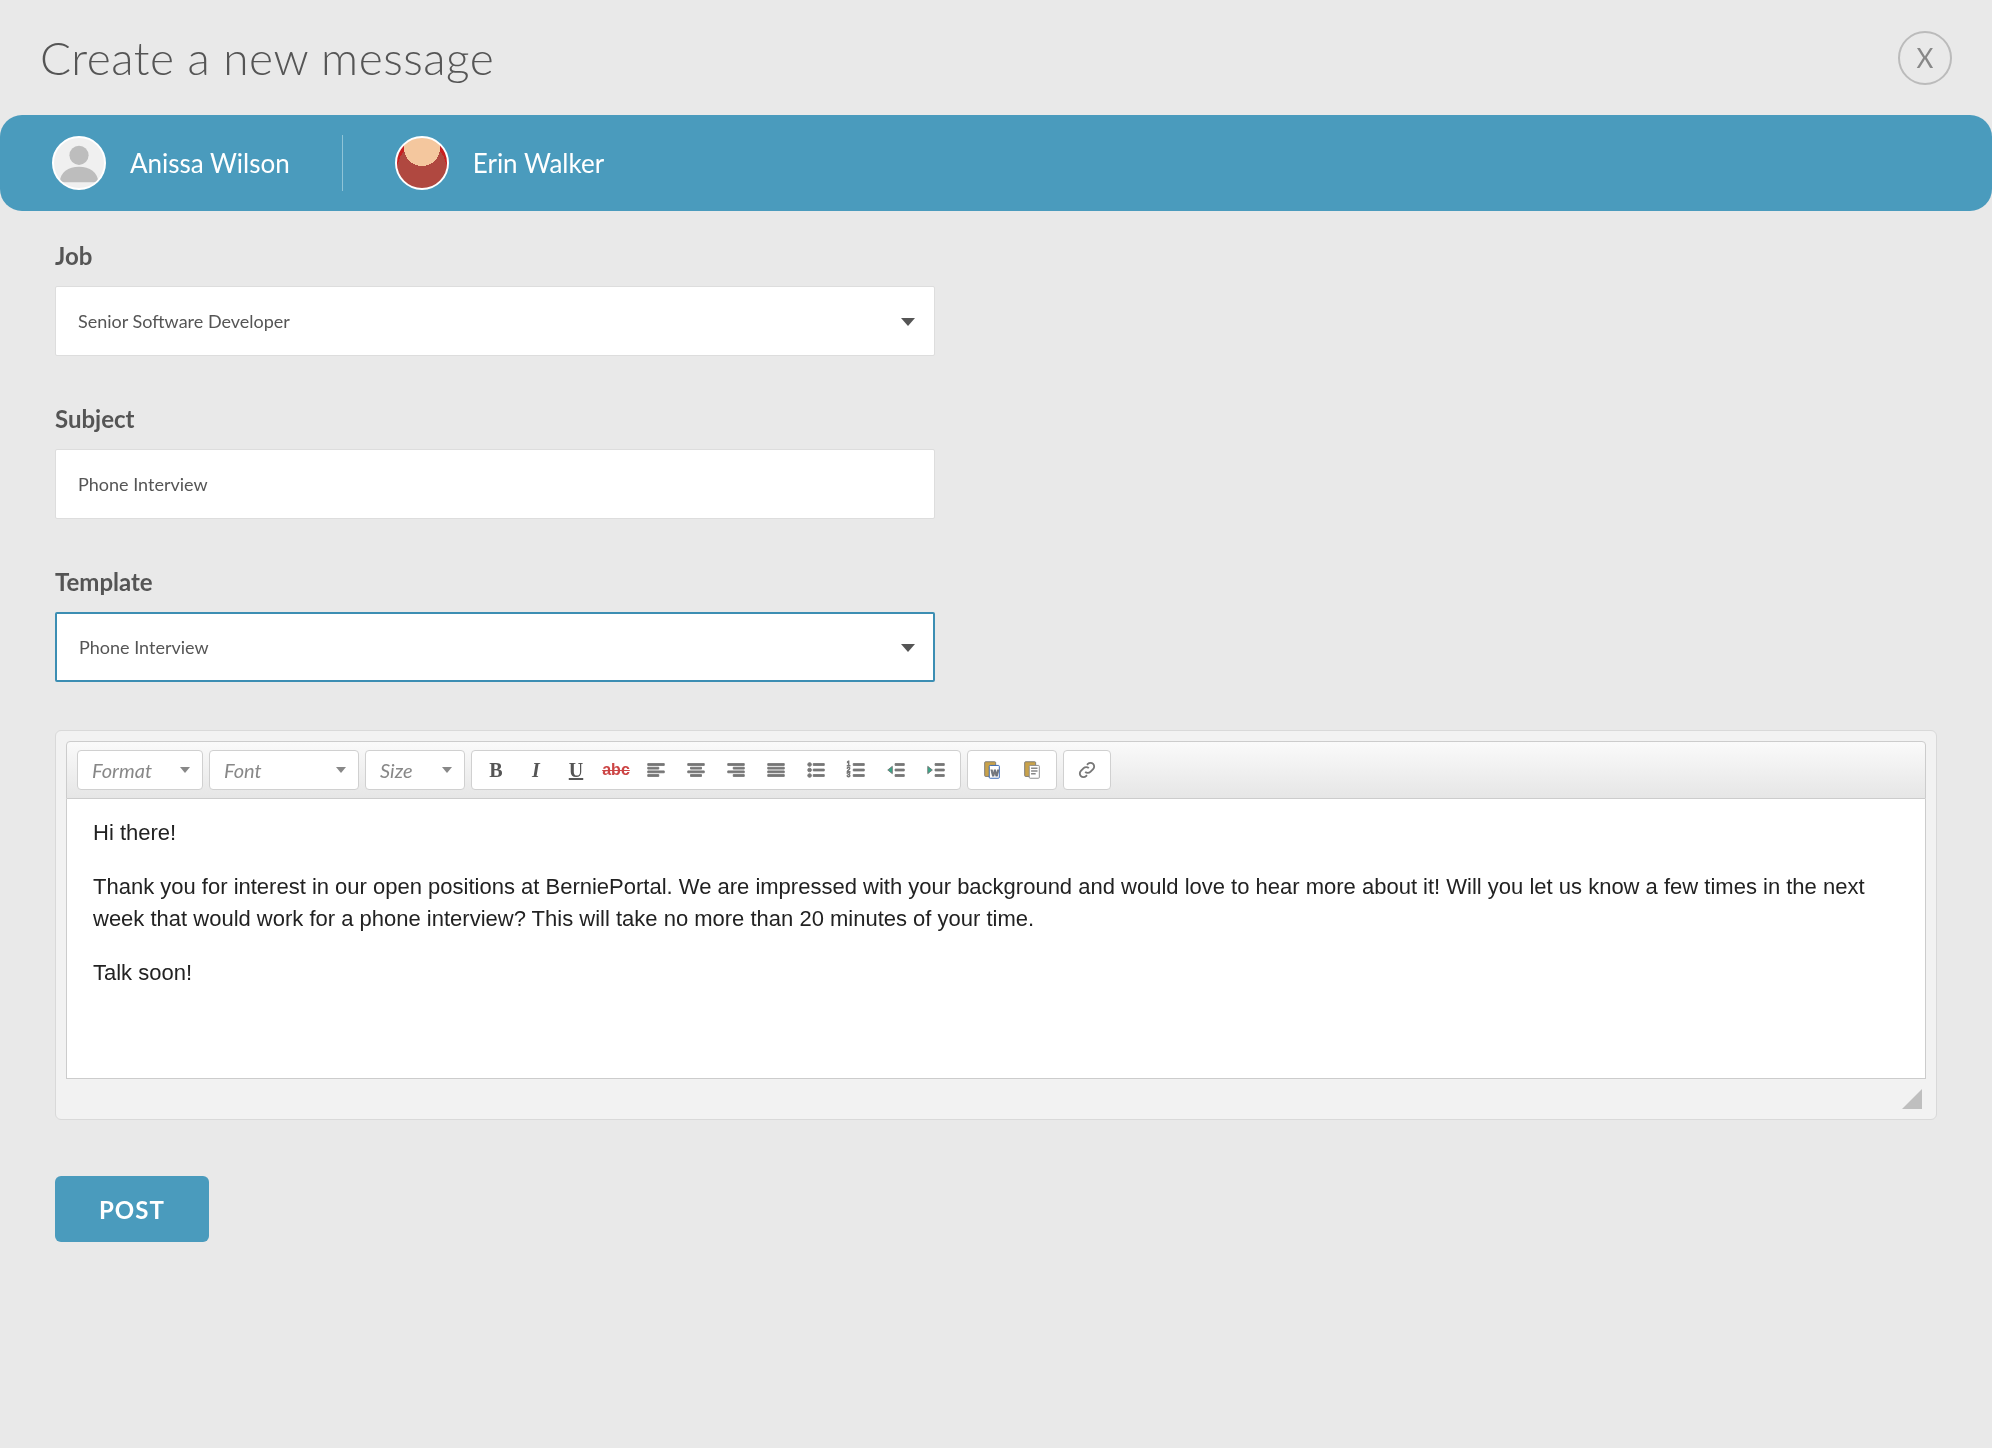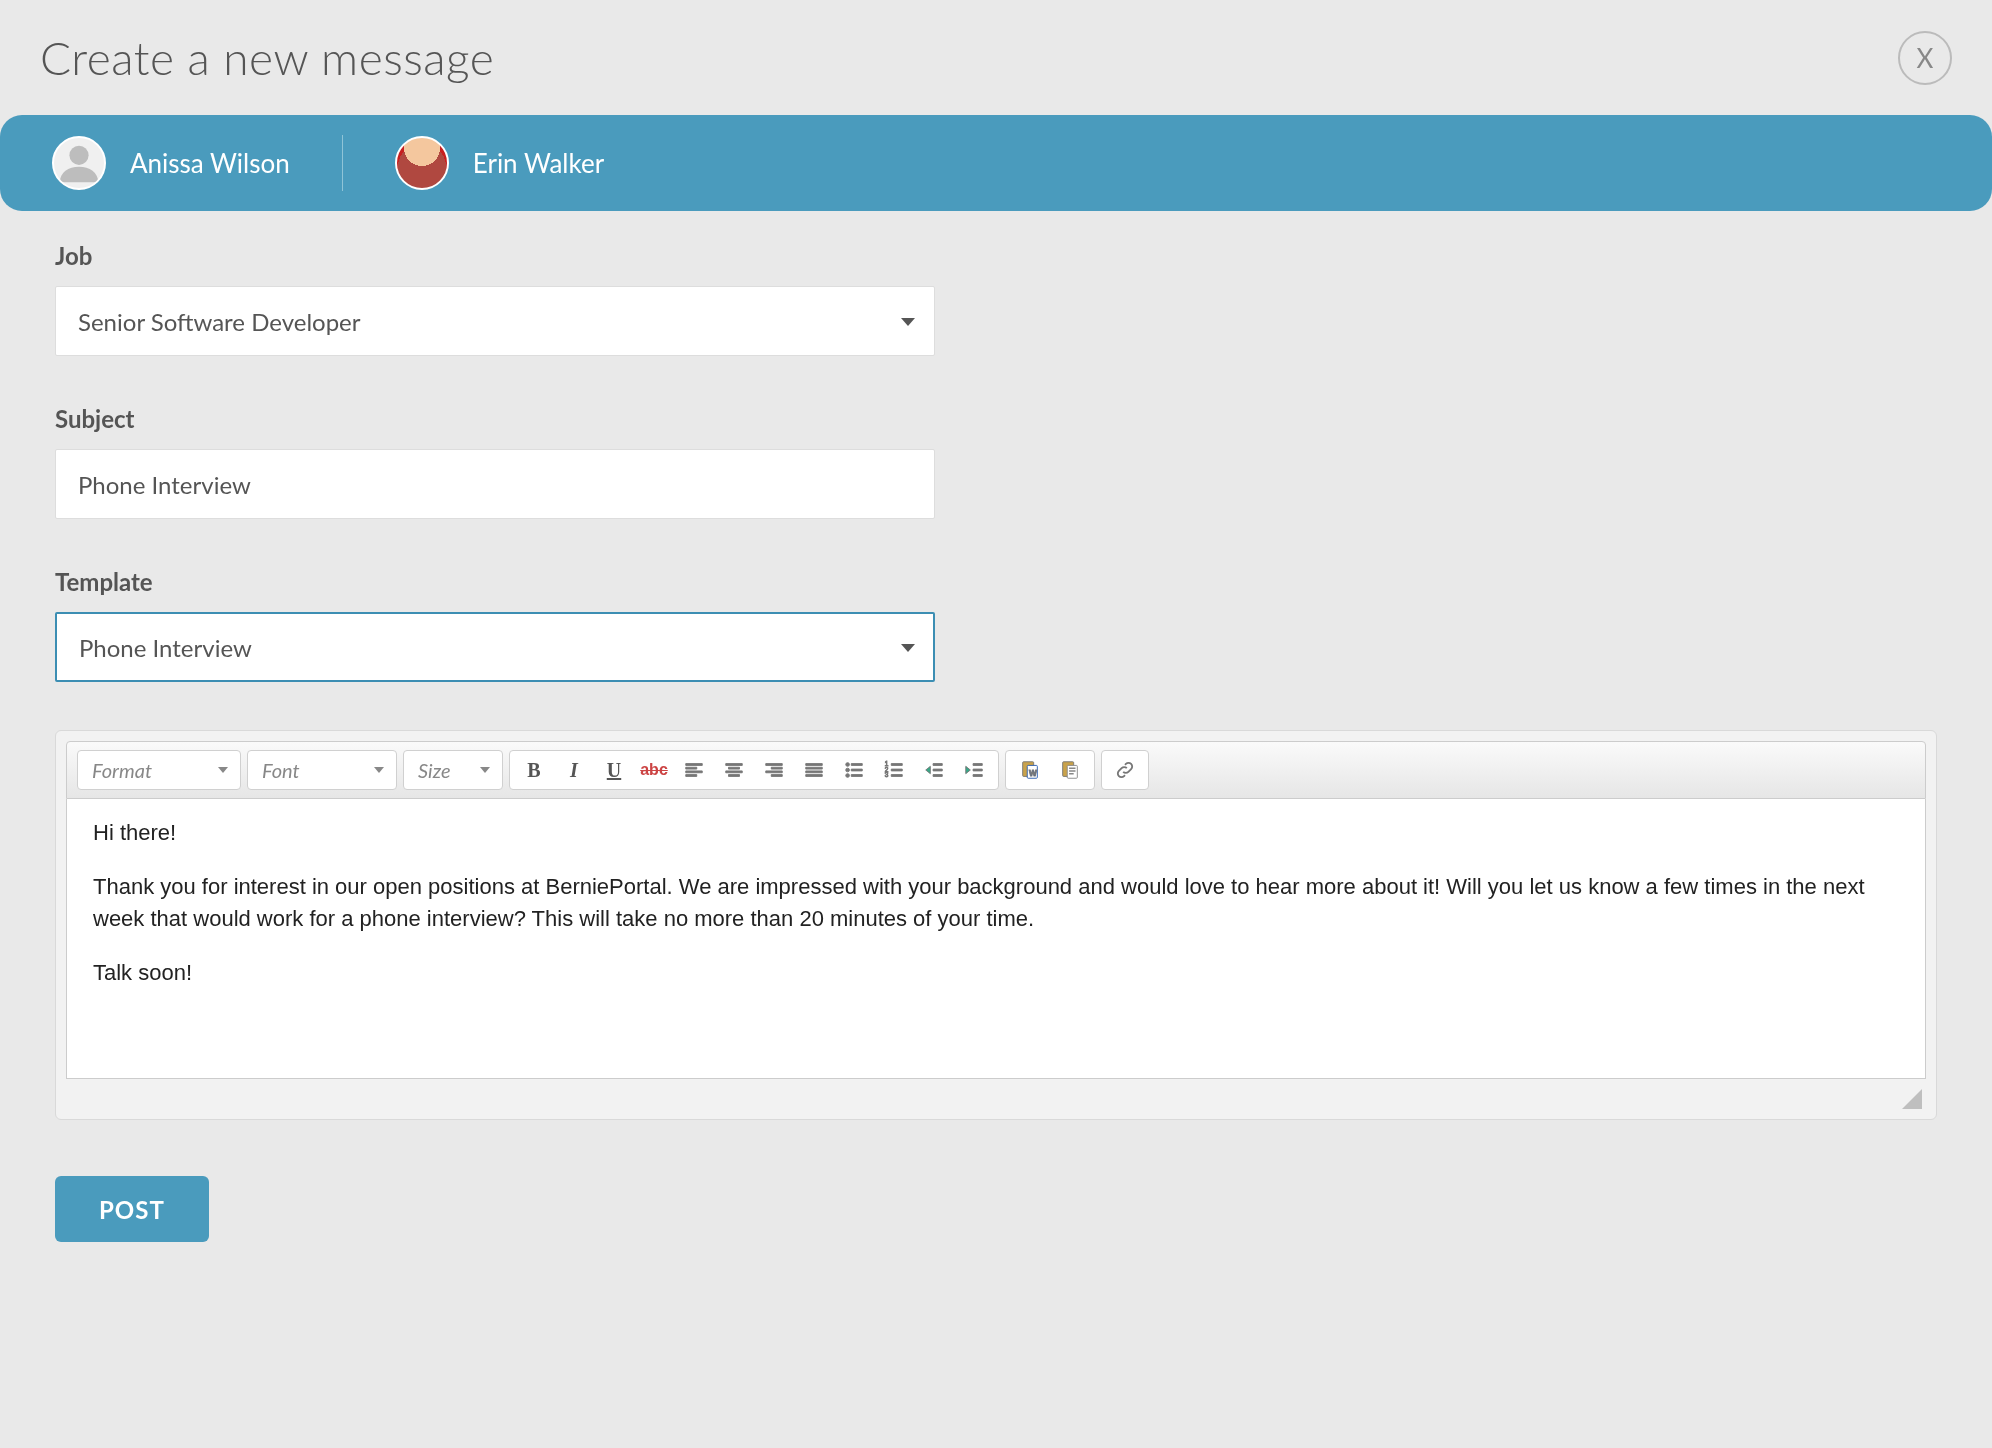--- a/index.html
+++ b/index.html
@@ -100,21 +100,21 @@
     font-weight: 700;
     color: #555;
     margin-bottom: 16px;
   }
   .select, .text-input {
     width: 880px;
     height: 70px;
     background: #fff;
     border: 1px solid #ddd;
     border-radius: 2px;
-    font-size: 24px;
+    font-size: 18px;
     color: #555;
     padding: 0 22px;
     font-family: inherit;
     appearance: none;
     -webkit-appearance: none;
     position: relative;
   }
   .select-wrap {
     position: relative;
     width: 880px;
@@ -262,21 +262,21 @@
     padding: 0 44px;
   }
   .btn-secondary {
     background: #fff;
     color: #999;
     border: 1.5px solid #d0d0d0;
     padding: 0 38px;
   }
 
   
-  #combo-format { width: 164px; justify-content: space-between;}
+  #combo-format { width: 126px; justify-content: space-between;}
   #combo-font   { width: 150px; justify-content: space-between;}
   #combo-size   { width: 100px; justify-content: space-between;}
 </style>
 </head>
 <body>
 
 <div class="modal">
 
   <div class="header">
     <h1 class="page-title">Create a new message</h1>

